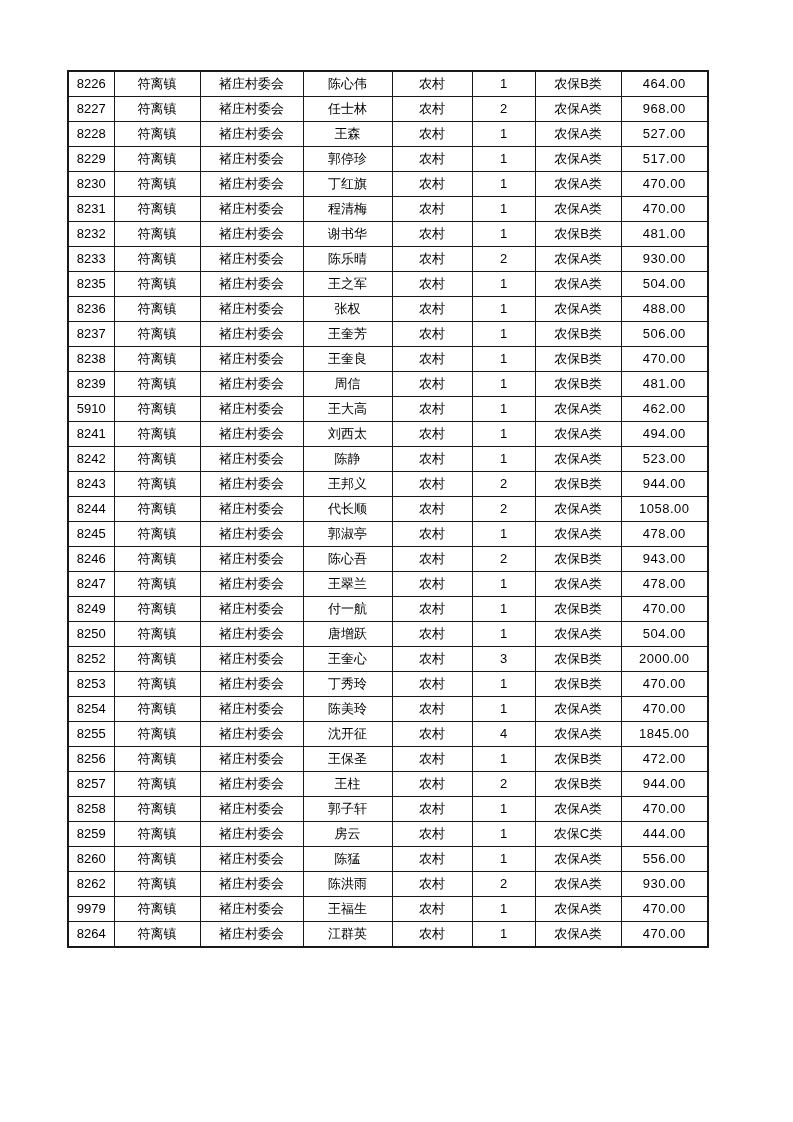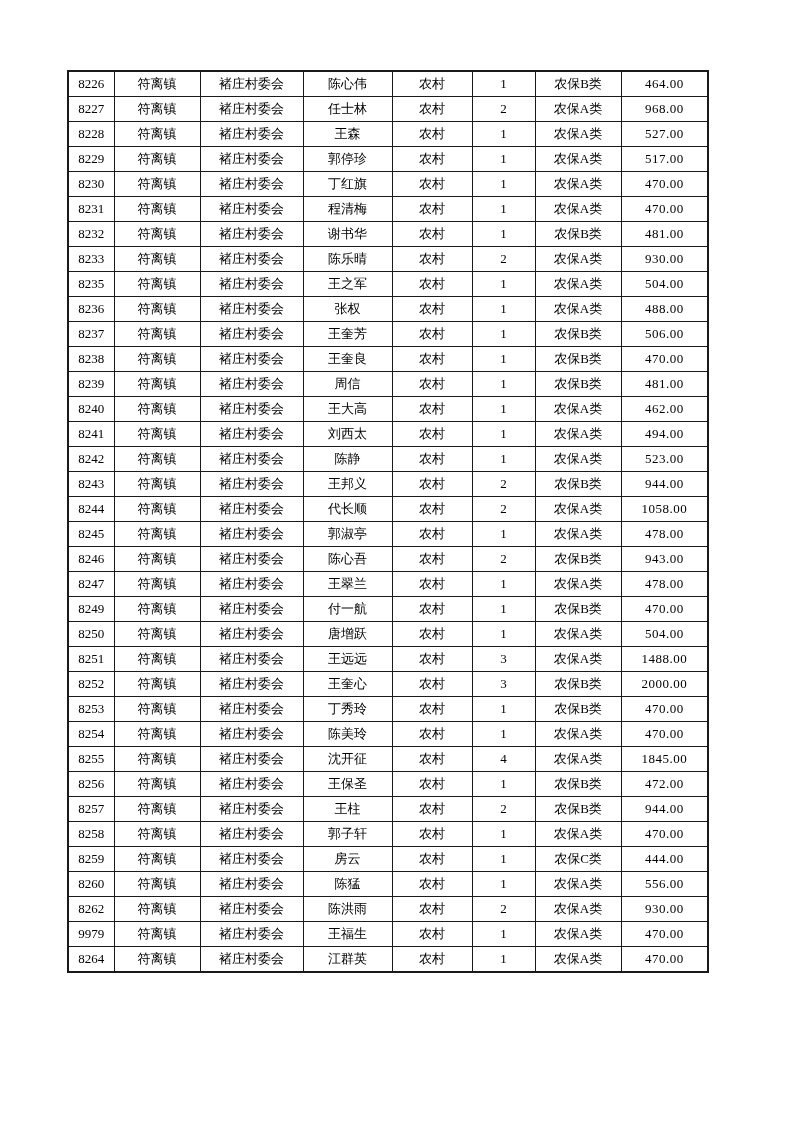--- a/index.html
+++ b/index.html
@@ -1,21 +1,21 @@
 <!DOCTYPE html>
 <html><head>
 <meta charset="utf-8">
 <style>
   html, body { margin: 0; padding: 0; background: #ffffff; }
   .page {
     position: relative;
     width: 793px;
     height: 1122px;
     background: #ffffff;
-    font-family: Liberation Serif, serif;
+    font-family: Liberation Sans, sans-serif;
     color: #000000;
     overflow: hidden;
   }
   .data-table {
     position: absolute;
     left: 67px;
     top: 70px;
     width: 640px;
     border-collapse: collapse;
     table-layout: fixed;
@@ -182,21 +182,21 @@
           <td class="cell-id">8239</td>
           <td class="cell-town">符离镇</td>
           <td class="cell-village">褚庄村委会</td>
           <td class="cell-name">周信</td>
           <td class="cell-residence">农村</td>
           <td class="cell-household_count">1</td>
           <td class="cell-insurance_category">农保B类</td>
           <td class="cell-amount">481.00</td>
         </tr>
         <tr>
-          <td class="cell-id">8240</td>
+          <td class="cell-id">5910</td>
           <td class="cell-town">符离镇</td>
           <td class="cell-village">褚庄村委会</td>
           <td class="cell-name">王大高</td>
           <td class="cell-residence">农村</td>
           <td class="cell-household_count">1</td>
           <td class="cell-insurance_category">农保A类</td>
           <td class="cell-amount">462.00</td>
         </tr>
         <tr>
           <td class="cell-id">8241</td>
@@ -280,30 +280,20 @@
         </tr>
         <tr>
           <td class="cell-id">8250</td>
           <td class="cell-town">符离镇</td>
           <td class="cell-village">褚庄村委会</td>
           <td class="cell-name">唐增跃</td>
           <td class="cell-residence">农村</td>
           <td class="cell-household_count">1</td>
           <td class="cell-insurance_category">农保A类</td>
           <td class="cell-amount">504.00</td>
-        </tr>
-        <tr>
-          <td class="cell-id">8251</td>
-          <td class="cell-town">符离镇</td>
-          <td class="cell-village">褚庄村委会</td>
-          <td class="cell-name">王远远</td>
-          <td class="cell-residence">农村</td>
-          <td class="cell-household_count">3</td>
-          <td class="cell-insurance_category">农保A类</td>
-          <td class="cell-amount">1488.00</td>
         </tr>
         <tr>
           <td class="cell-id">8252</td>
           <td class="cell-town">符离镇</td>
           <td class="cell-village">褚庄村委会</td>
           <td class="cell-name">王奎心</td>
           <td class="cell-residence">农村</td>
           <td class="cell-household_count">3</td>
           <td class="cell-insurance_category">农保B类</td>
           <td class="cell-amount">2000.00</td>

